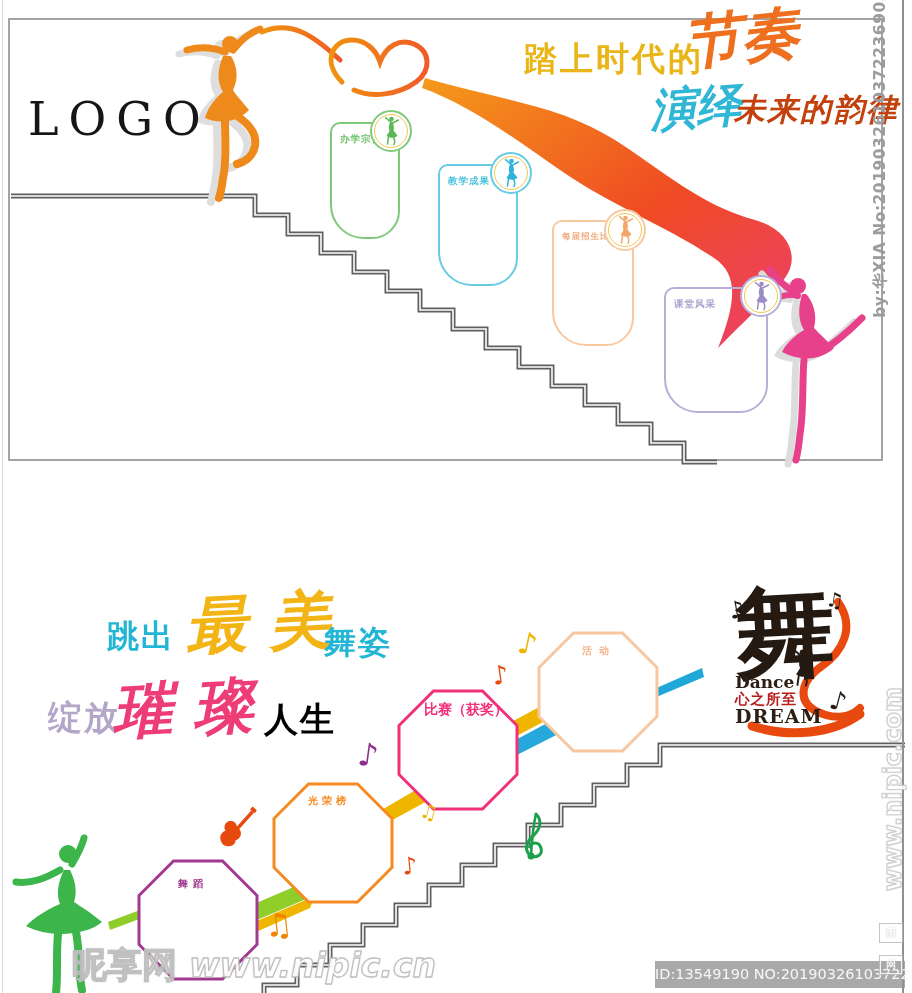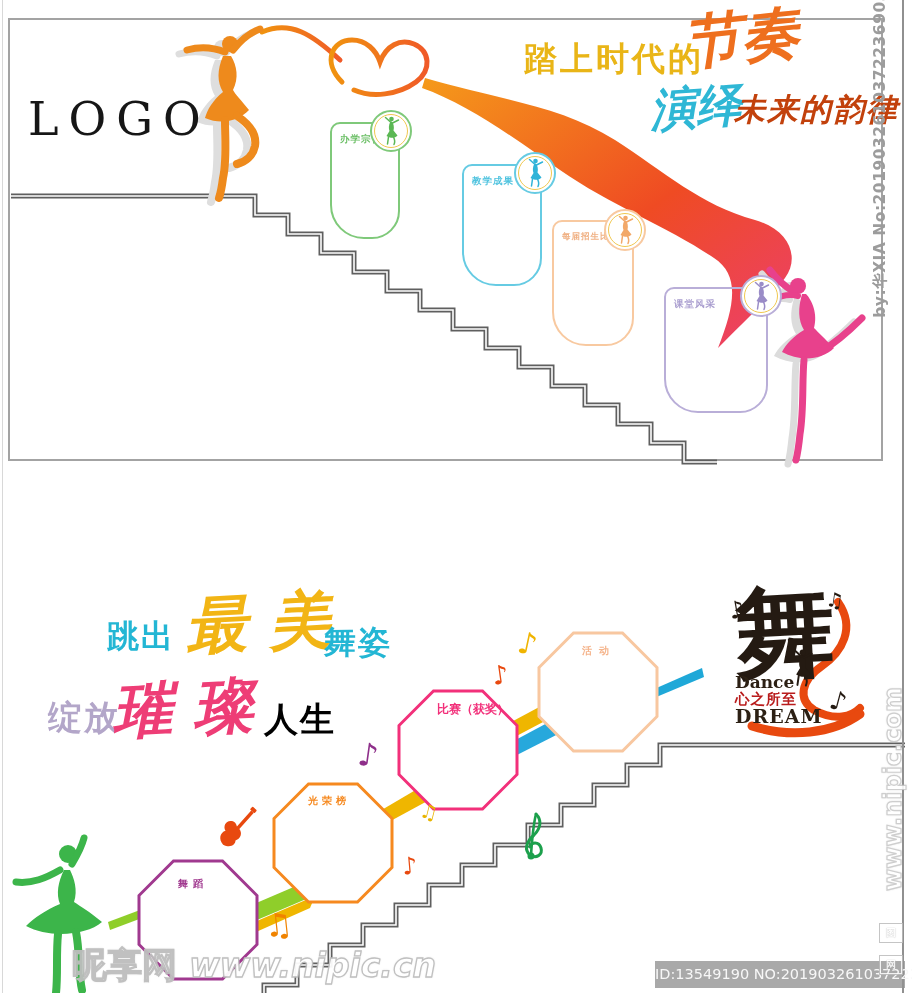--- a/index.html
+++ b/index.html
@@ -13,38 +13,38 @@
   .logo-text{left:28px;top:96px;font-family:"DejaVu Serif","Liberation Serif",serif;
     font-size:46px;letter-spacing:10px;color:#161616;z-index:2;}
   .sl1-lead{left:524px;top:42px;font-size:33px;font-weight:bold;color:#e9b517;letter-spacing:3px;z-index:2;}
   .script{font-family:"DejaVu Serif","Liberation Serif",serif;font-weight:bold;font-style:italic;z-index:2;}
   .sl1-script{left:683px;top:8px;font-size:58px;color:#ee6f1e;transform:rotate(-6deg);}
   .sl2-script{left:650px;top:84px;font-size:46px;color:#2fb7d5;transform:rotate(-4deg);}
   .sl2-tail{left:734px;top:94px;font-size:31px;font-weight:bold;color:#c2410c;letter-spacing:2px;z-index:2;font-style:italic;}
   .frame{position:absolute;border:2px solid;border-radius:10px 10px 28px 34px;z-index:2;box-sizing:border-box;}
   .frame .frame-label{position:absolute;left:8px;top:9px;font-size:9.5px;font-weight:bold;letter-spacing:1px;}
   .f0{left:330px;top:122px;width:70px;height:117px;border-color:#7fc97a;}  .f0 .frame-label{color:#6cbf66;}
-  .f1{left:438px;top:164px;width:80px;height:122px;border-color:#66cbe3;margin-left:24px;}  .f1 .frame-label{color:#4fc3df;}
+  .f1{left:438px;top:164px;width:80px;height:122px;border-color:#66cbe3;}  .f1 .frame-label{color:#4fc3df;}
   .f2{left:552px;top:220px;width:82px;height:126px;border-color:#f8c9a0;}  .f2 .frame-label{color:#f0b184;font-size:8.5px;}
   .f3{left:664px;top:287px;width:104px;height:126px;border-color:#b9aed8;}  .f3 .frame-label{color:#a99dcf;}
   .badge{position:absolute;width:38px;height:38px;border-radius:50%;background:#fff;
     border:2px solid;z-index:3;display:flex;align-items:center;justify-content:center;}
   .badge::before{content:"";position:absolute;inset:2px;border:1.5px solid #f0c850;border-radius:50%;}
   .badge svg{position:relative;}
   
   .b1-lead{left:107px;top:620px;font-size:32px;font-weight:bold;color:#23b6d4;letter-spacing:2px;z-index:2;}
   .b1-script{left:185px;top:592px;font-size:62px;color:#f2b515;transform:rotate(-3deg);}
   .b1-tail{left:324px;top:626px;font-size:32px;font-weight:bold;color:#23b6d4;letter-spacing:2px;z-index:2;}
   .b2-lead{left:48px;top:700px;font-size:34px;font-weight:bold;color:#b3a6c9;letter-spacing:2px;z-index:2;}
   .b2-script{left:112px;top:678px;font-size:60px;color:#ee3d76;transform:rotate(-3deg);}
   .b2-tail{left:264px;top:702px;font-size:34px;font-weight:bold;color:#000000;letter-spacing:2px;z-index:2;}
   .oct-label{position:absolute;font-weight:bold;z-index:2;}
   .ol0{left:178px;top:877px;font-size:10px;color:#a0398f;letter-spacing:5px;}
   .ol1{left:308px;top:794px;font-size:10px;color:#f6891f;letter-spacing:4px;}
-  .ol2{left:424px;top:701px;font-size:12px;color:#f2307a;margin-left:13px;}
+  .ol2{left:424px;top:701px;font-size:14px;color:#f2307a;}
   .ol3{left:582px;top:644px;font-size:10px;color:#f5b58d;letter-spacing:7px;}
   .wu-glyph{left:735px;top:582px;font-family:"DejaVu Serif","Liberation Serif",serif;font-weight:bold;
     font-size:100px;color:#241a12;transform:rotate(-3deg);z-index:2;}
   .logo-en{left:735px;top:674px;font-family:"DejaVu Serif","Liberation Serif",serif;font-weight:bold;
     font-size:17px;color:#2c2014;z-index:3;}
   .logo-cn{left:735px;top:692px;font-size:14.5px;font-weight:bold;color:#b91c1c;letter-spacing:1px;z-index:3;}
   .logo-dream{left:735px;top:707px;font-family:"DejaVu Serif","Liberation Serif",serif;font-weight:bold;
     font-size:19px;color:#2c2014;letter-spacing:1px;z-index:3;}
   .note{position:absolute;z-index:2;font-family:"DejaVu Sans",sans-serif;}
   

